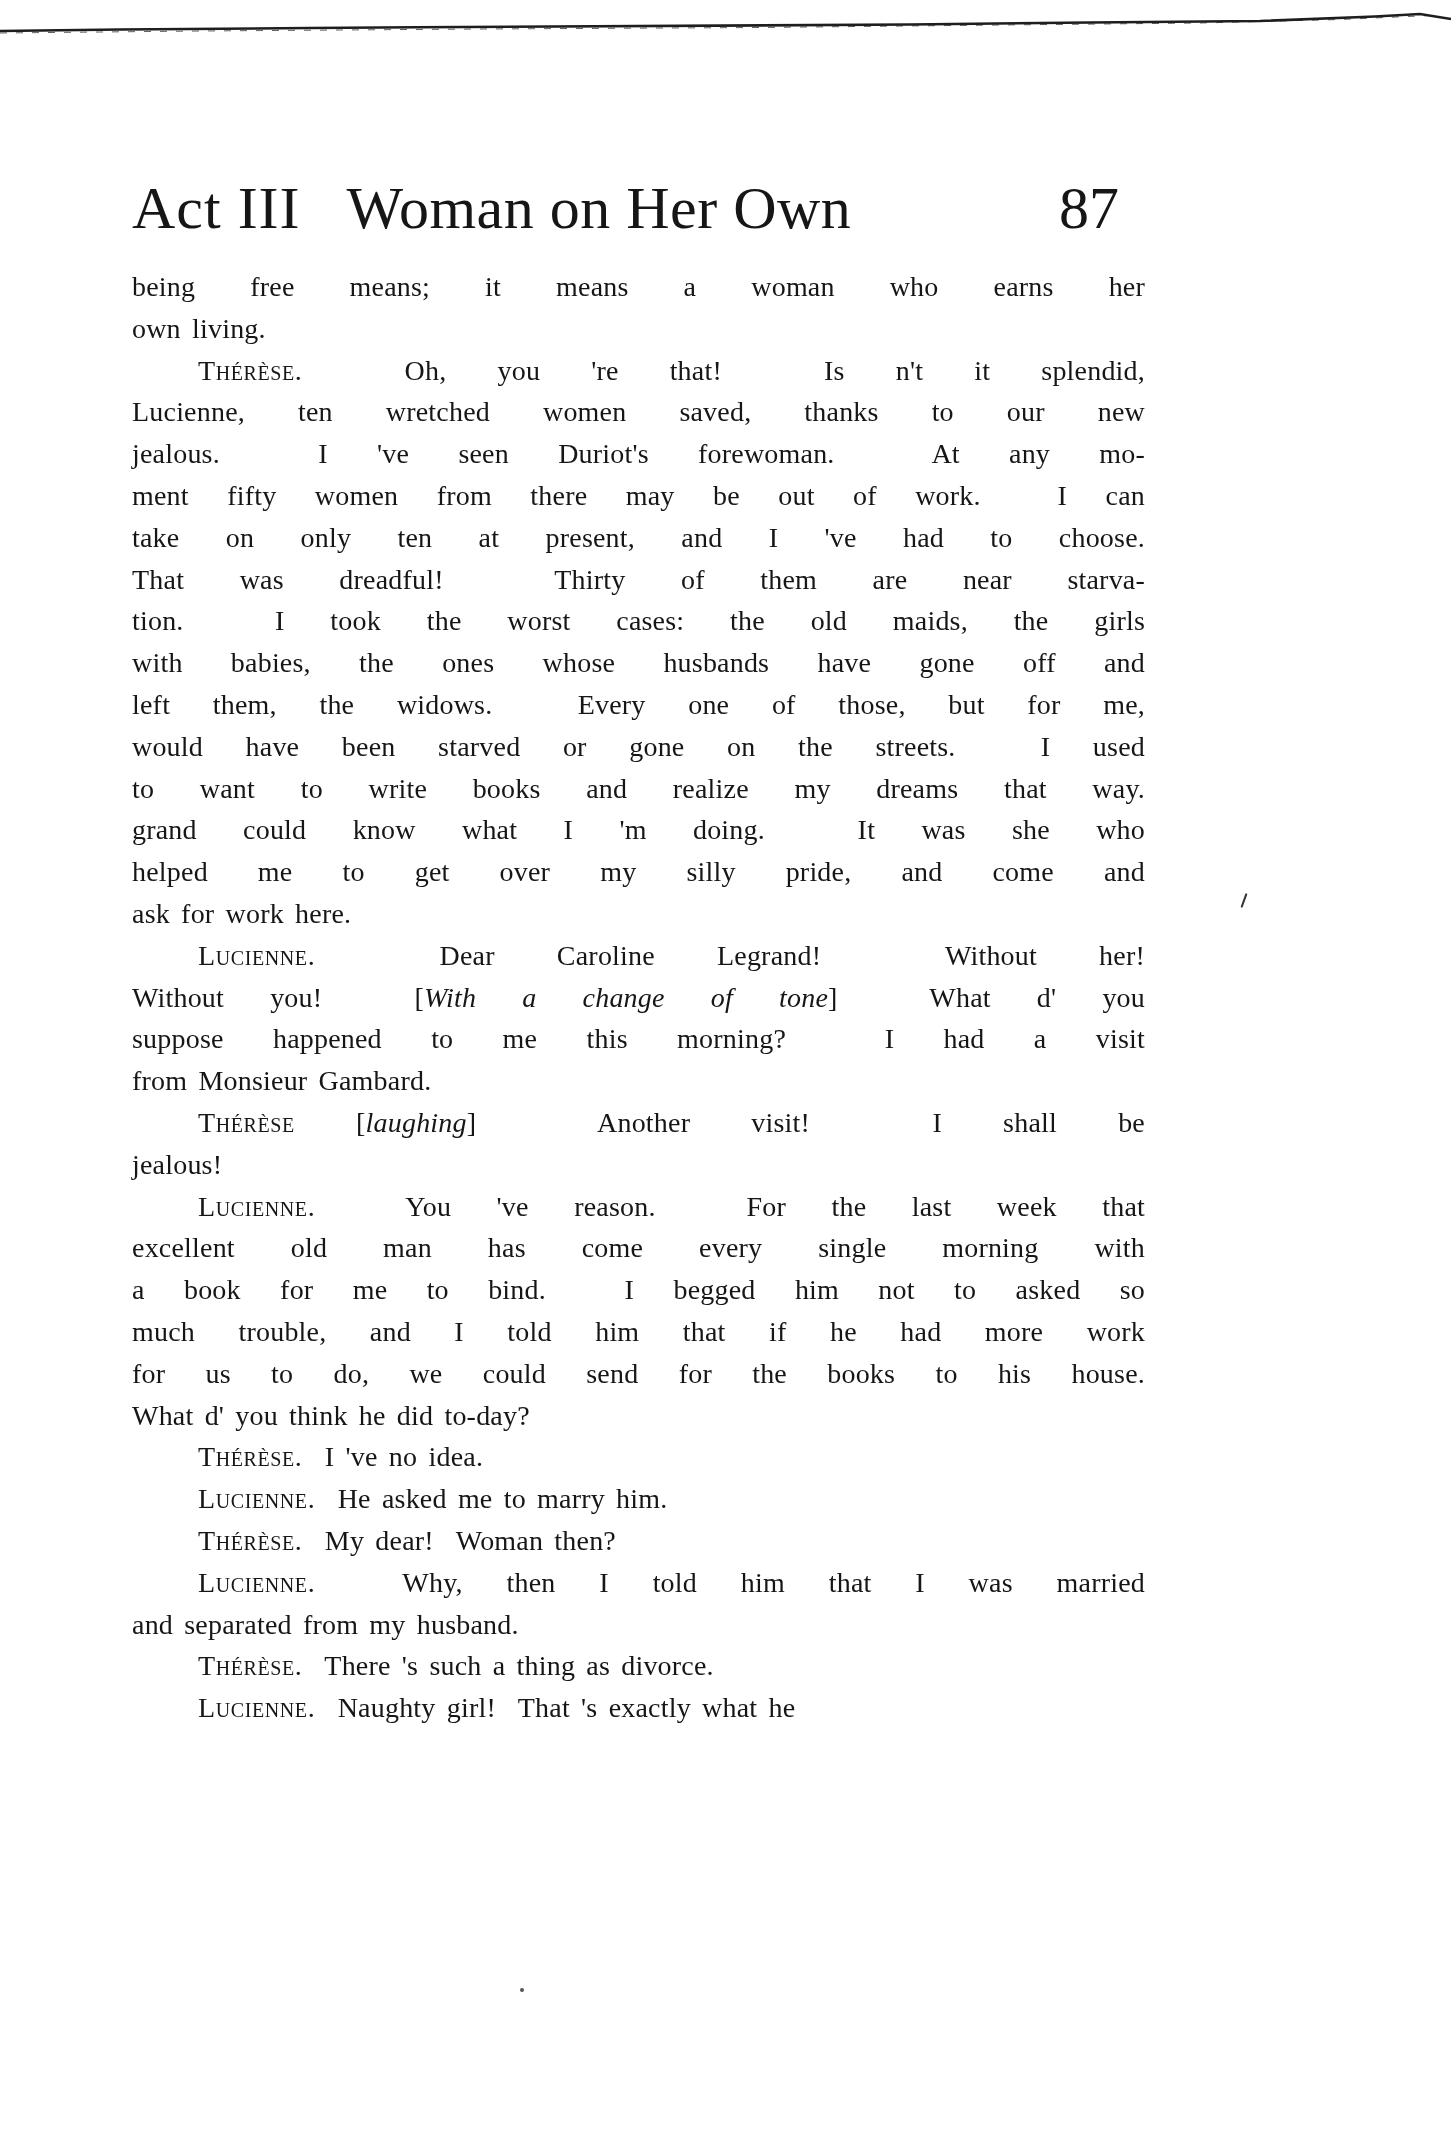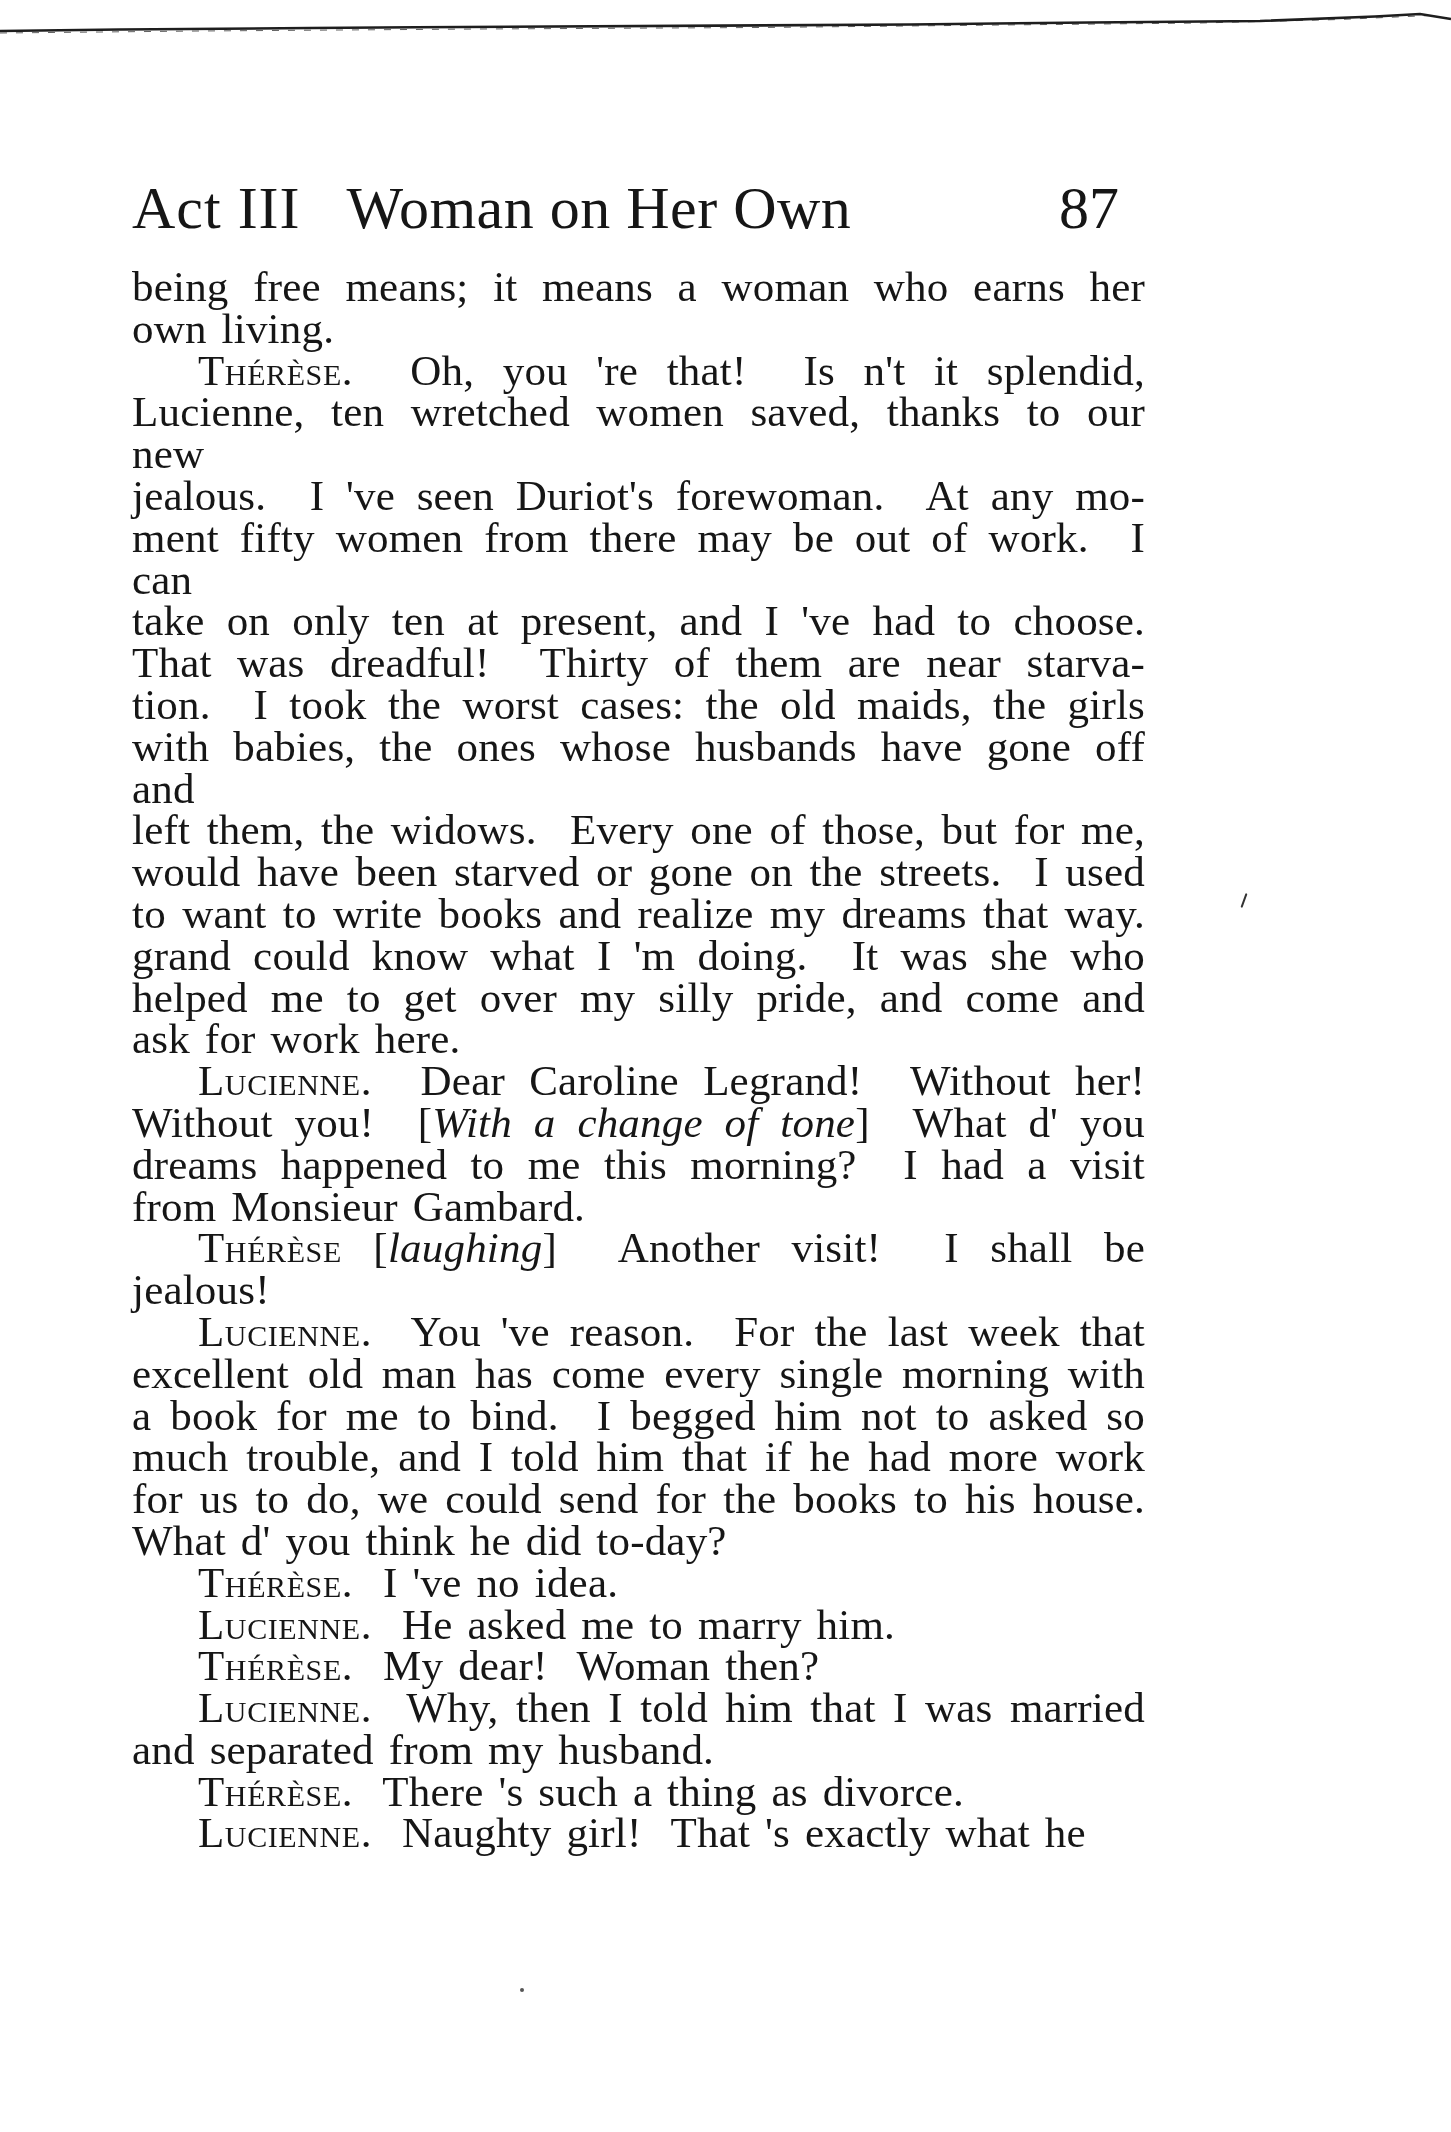--- a/index.html
+++ b/index.html
@@ -17,21 +17,21 @@
     position:absolute;top:182px;left:132px;width:1013px;
     display:flex;align-items:baseline;
     font-size:60px;line-height:52px;
     white-space:pre;
   }
   .header .act{letter-spacing:1px;}
   .header .title{margin-left:46px;letter-spacing:0.5px;}
   .header .pagenum{margin-left:auto;margin-right:26px;}
   .text-block{
     position:absolute;top:266px;left:132px;width:1013px;
-    font-size:43px;line-height:41.8px;
+    font-size:28px;line-height:41.8px;
     letter-spacing:0.2px;word-spacing:4px;
   }
   .line{
     white-space:pre-wrap;
     text-align:justify;
     text-align-last:justify;
   }
   .line.last{text-align-last:left;}
   .line.indent{text-indent:30px;}
   .sc{font-variant:small-caps;letter-spacing:0.6px;margin-left:36px;}
@@ -71,21 +71,21 @@
       <div class="line"><span>tion.  I took the worst cases: the old maids, the girls</span></div>
       <div class="line"><span>with babies, the ones whose husbands have gone off and</span></div>
       <div class="line"><span>left them, the widows.  Every one of those, but for me,</span></div>
       <div class="line"><span>would have been starved or gone on the streets.  I used</span></div>
       <div class="line"><span>to want to write books and realize my dreams that way.</span></div>
       <div class="line"><span>grand could know what I 'm doing.  It was she who</span></div>
       <div class="line"><span>helped me to get over my silly pride, and come and</span></div>
       <div class="line last"><span>ask for work here.</span></div>
       <div class="line indent"><span class="sc">Lucienne.</span><span>  Dear Caroline Legrand!  Without her!</span></div>
       <div class="line"><span>Without you!  [</span><span class="it">With a change of tone</span><span>]  What d' you</span></div>
-      <div class="line"><span>dreams happened to me this morning?  I had a visit</span></div>
+      <div class="line"><span>suppose happened to me this morning?  I had a visit</span></div>
       <div class="line last"><span>from Monsieur Gambard.</span></div>
       <div class="line indent"><span class="sc">Thérèse</span><span> [</span><span class="it">laughing</span><span>]  Another visit!  I shall be</span></div>
       <div class="line last"><span>jealous!</span></div>
       <div class="line indent"><span class="sc">Lucienne.</span><span>  You 've reason.  For the last week that</span></div>
       <div class="line"><span>excellent old man has come every single morning with</span></div>
       <div class="line"><span>a book for me to bind.  I begged him not to asked so</span></div>
       <div class="line"><span>much trouble, and I told him that if he had more work</span></div>
       <div class="line"><span>for us to do, we could send for the books to his house.</span></div>
       <div class="line last"><span>What d' you think he did to-day?</span></div>
       <div class="line indent last"><span class="sc">Thérèse.</span><span>  I 've no idea.</span></div>

